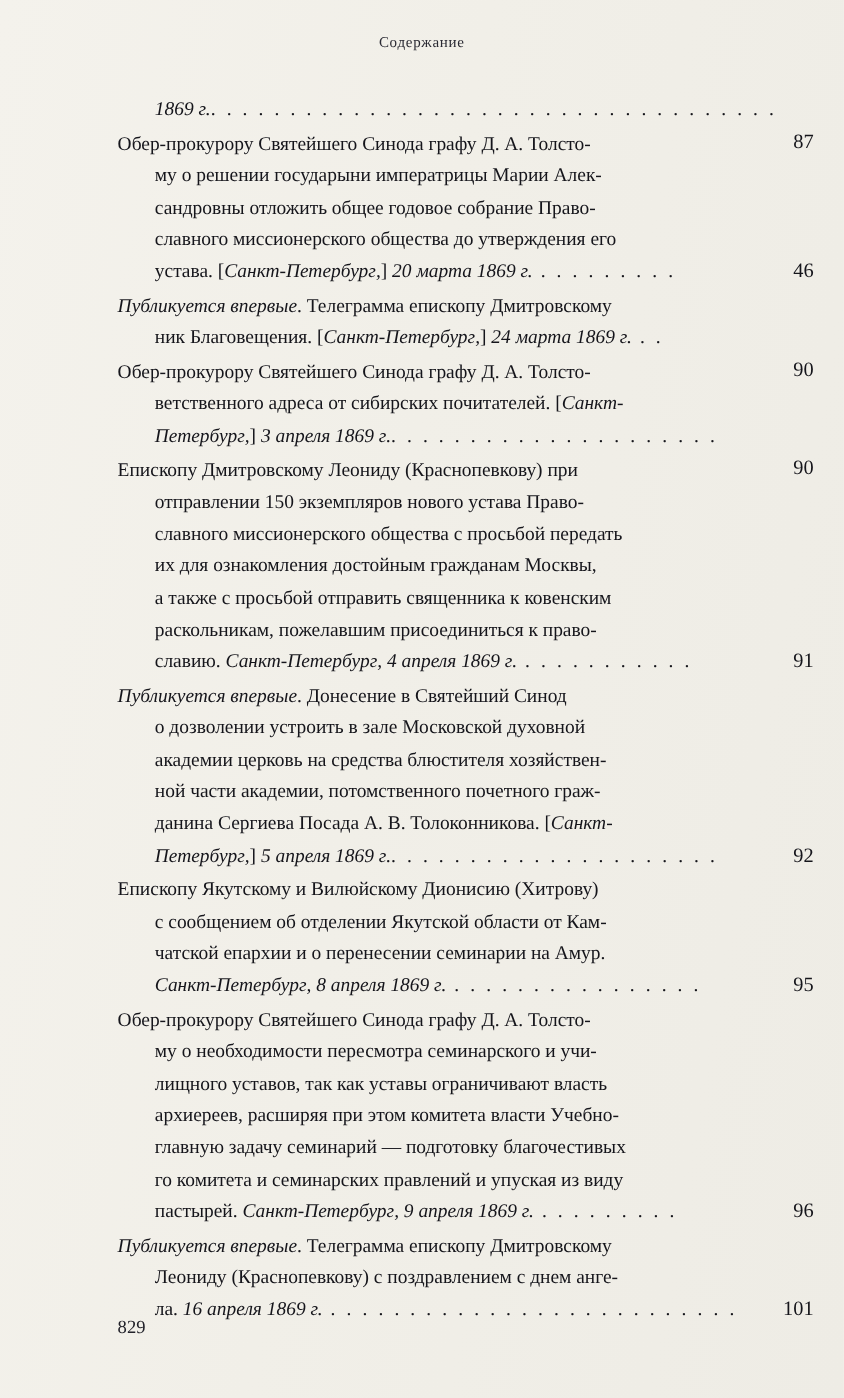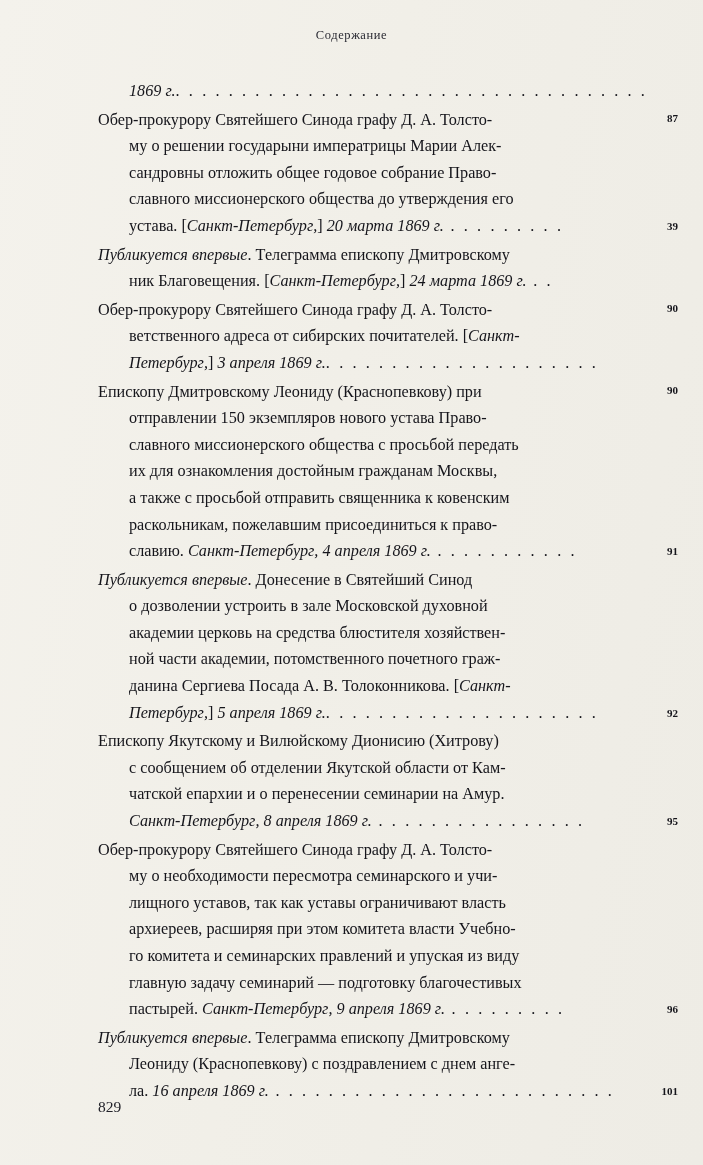--- a/index.html
+++ b/index.html
@@ -57,26 +57,25 @@
   }
   .line.ind {
     padding-left: 31px;
   }
   .ital {
     font-style: italic;
   }
   .pagenum {
     position: absolute;
     right: -72px;
-    font-size: 11px;
+    font-size: 17px;
     line-height: 26.6px;
     text-align: right;
     width: 50px;
     color: #15151b;
-    font-weight: bold;
   }
   .folio {
     position: absolute;
     left: 98px;
     top: 1098px;
     font-size: 15.5px;
     color: #22222a;
   }
   .dots {
     letter-spacing: 2.6px;
@@ -97,21 +96,21 @@
         <span class="pagenum" style="top: 26.6px;">87</span>
       </div>
       <div class="entry">
         <div class="lines">
           <span class="line"><span>Обер-прокурору Святейшего Синода графу Д. А. Толсто-</span></span>
           <span class="line ind"><span>му о решении государыни императрицы Марии Алек-</span></span>
           <span class="line ind"><span>сандровны отложить общее годовое собрание Право-</span></span>
           <span class="line ind"><span>славного миссионерского общества до утверждения его</span></span>
           <span class="line ind"><span>устава. [</span><span class="ital">Санкт-Петербург,</span><span>] </span><span class="ital">20 марта 1869 г.</span><span class="dots"> . . . . . . . . .</span></span>
         </div>
-        <span class="pagenum" style="top: 106.4px;">39</span>
+        <span class="pagenum" style="top: 106.4px;">46</span>
       </div>
       <div class="entry">
         <div class="lines">
           <span class="line"><span class="ital">Публикуется впервые</span><span>. Телеграмма епископу Дмитровскому</span></span>
           <span class="line ind"><span>ник Благовещения. [</span><span class="ital">Санкт-Петербург,</span><span>] </span><span class="ital">24 марта 1869 г.</span><span class="dots"> . .</span></span>
         </div>
         <span class="pagenum" style="top: 53.2px;">90</span>
       </div>
       <div class="entry">
         <div class="lines">
@@ -152,22 +151,22 @@
           <span class="line ind"><span class="ital">Санкт-Петербург, 8 апреля 1869 г.</span><span class="dots"> . . . . . . . . . . . . . . . .</span></span>
         </div>
         <span class="pagenum" style="top: 79.8px;">95</span>
       </div>
       <div class="entry">
         <div class="lines">
           <span class="line"><span>Обер-прокурору Святейшего Синода графу Д. А. Толсто-</span></span>
           <span class="line ind"><span>му о необходимости пересмотра семинарского и учи-</span></span>
           <span class="line ind"><span>лищного уставов, так как уставы ограничивают власть</span></span>
           <span class="line ind"><span>архиереев, расширяя при этом комитета власти Учебно-</span></span>
+          <span class="line ind"><span>главную задачу семинарий — подготовку благочестивых</span></span>
           <span class="line ind"><span>го комитета и семинарских правлений и упуская из виду</span></span>
-          <span class="line ind"><span>главную задачу семинарий — подготовку благочестивых</span></span>
           <span class="line ind"><span>пастырей. </span><span class="ital">Санкт-Петербург, 9 апреля 1869 г.</span><span class="dots"> . . . . . . . . .</span></span>
         </div>
         <span class="pagenum" style="top: 159.6px;">96</span>
       </div>
       <div class="entry">
         <div class="lines">
           <span class="line"><span class="ital">Публикуется впервые</span><span>. Телеграмма епископу Дмитровскому</span></span>
           <span class="line ind"><span>Леониду (Краснопевкову) с поздравлением с днем анге-</span></span>
           <span class="line ind"><span>ла. </span><span class="ital">16 апреля 1869 г.</span><span class="dots"> . . . . . . . . . . . . . . . . . . . . . . . . . .</span></span>
         </div>

